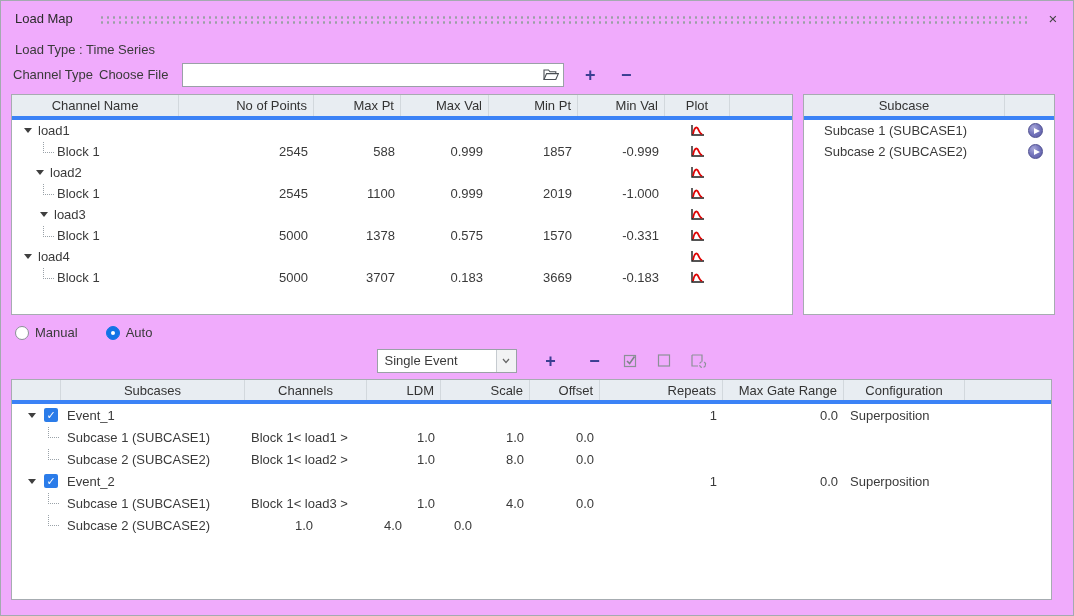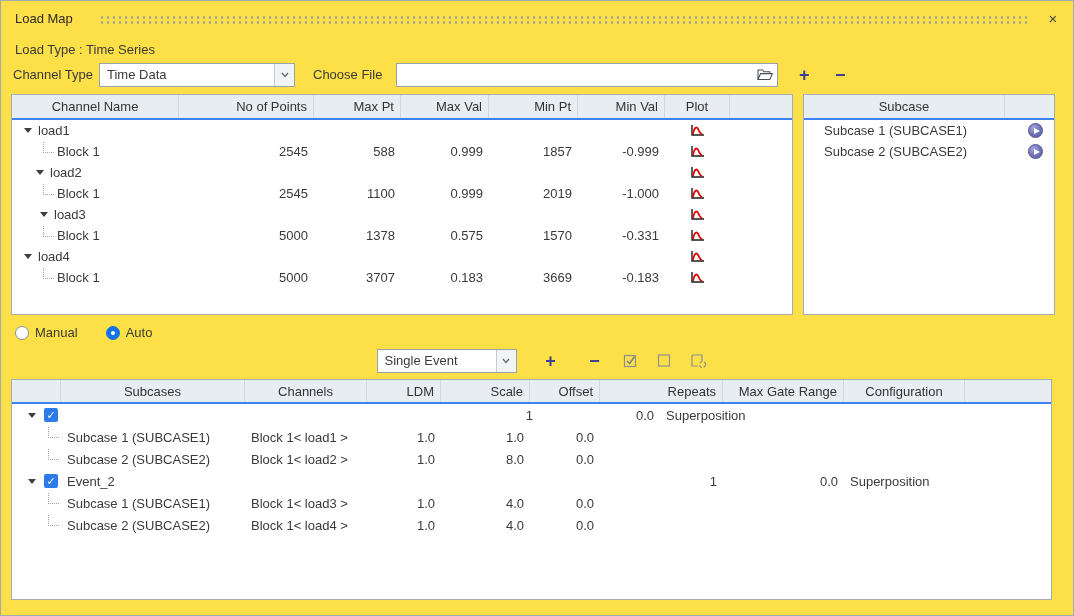--- a/index.html
+++ b/index.html
@@ -1,19 +1,19 @@
 <!DOCTYPE html>
 <html><head>
 <meta charset="utf-8">
 <style>
   * { margin:0; padding:0; box-sizing:border-box; }
   html,body { background:#dfe3e7; }
   body { font-family:"Liberation Sans","DejaVu Sans",sans-serif; color:#3a3a3a; }
 
-  .dialog { position:relative; width:1074px; height:616px; background:#fde047;
+  .dialog { position:relative; width:1074px; height:616px; background:#f0abfc;
             border:1px solid #a4aab0; overflow:hidden; }
 
   
   .titlebar { display:flex; align-items:center; height:34px; padding:0 10px 0 14px; }
   .title { font-size:13px; color:#2b2b2b; white-space:nowrap; }
   .drag-dots { flex:1; height:9px; margin:2px 16px 0 26px;
                background-image:radial-gradient(circle, #9aa0a5 1px, transparent 1.4px);
                background-size:6px 5px; background-position:0 0; }
   .close-x { width:20px; height:20px; display:flex; align-items:center; justify-content:center;
              font-size:15px; color:#444; cursor:default; }
@@ -30,21 +30,21 @@
   .file-box { display:flex; align-items:center; width:382px; height:24px; background:#fff;
               border:1px solid #9aa1a7; margin-left:8px; }
   .file-value { flex:1; font-size:13px; padding-left:6px; border:none; outline:none; background:transparent; }
   .file-folder { width:24px; display:flex; align-items:center; justify-content:center; }
   .icon-btn { font-size:18px; font-weight:700; color:#3b3e92; margin-left:16px; width:20px;
               text-align:center; line-height:20px; cursor:default; }
 
   
   .tables-row { display:flex; margin:7px 10px 0 10px; gap:10px; }
   .panel { background:#fff; border:1px solid #a6acb1; height:221px; overflow:hidden; }
-  .thead { display:flex; height:25px; background:#e8edf2; border-bottom:2px solid #3b82f6; }
+  .thead { display:flex; height:25px; background:#e8edf2; border-bottom:4px solid #3b82f6; }
   .hcell { font-size:13px; color:#333; display:flex; align-items:center;
            border-right:1px solid #d2d8dd; padding:0 6px; }
   .hcell.center { justify-content:center; }
   .hcell.right { justify-content:flex-end; }
   .hcell.last { border-right:none; }
   .trow { display:flex; height:21px; align-items:center; }
   .tcell { font-size:13px; height:100%; display:flex; align-items:center; padding:0 6px; }
   .tcell.num { justify-content:flex-end; }
 
   
@@ -102,28 +102,20 @@
   <div class="titlebar">
     <span class="title">Load Map</span>
     <span class="drag-dots"></span>
     <span class="close-x">×</span>
   </div>
 
   <div class="loadtype">Load Type : Time Series</div>
 
   <div class="controls">
     <span class="ctl-label">Channel Type</span>
-    <div class="dropdown channel-dd">
-      <span class="dd-value">Time Data</span>
-      <span class="dd-btn">
-        <svg width="8" height="6" viewBox="0 0 8 6">
-            <path d="M1 1 L4 4.5 L7 1" stroke="#666" fill="none" stroke-width="1.2"></path>
-          </svg>
-      </span>
-    </div>
     <span class="ctl-label">Choose File</span>
     <div class="file-box">
       <input class="file-value" value="" style="">
       <span class="file-folder">
         <svg width="16" height="13" viewBox="0 0 16 13" fill="none" stroke="#4a4f54" stroke-width="1.1">
           <path d="M1 11.5 V2 H5.5 L7 3.8 H12.8 V5.6"></path>
           <path d="M1 11.5 L3.6 5.6 H15.4 L12.8 11.5 Z"></path>
         </svg>
       </span>
     </div>
@@ -365,20 +357,21 @@
       <div class="hcell right e7">Max Gate Range</div>
       <div class="hcell center e8">Configuration</div>
       <div class="hcell last e9"></div>
     </div>
 
     <div class="erow">
       <div class="tcell e0">
         <span class="tri-down"></span>
         <span class="checkbox">✓</span>
       </div>
+      <div class="tcell e1">Event_1</div>
       <div class="tcell e2"></div>
       <div class="tcell num e3"></div>
       <div class="tcell num e4"></div>
       <div class="tcell num e5"></div>
       <div class="tcell num e6">1</div>
       <div class="tcell num e7">0.0</div>
       <div class="tcell e8">Superposition</div>
       <div class="tcell e9"></div>
     </div>
     <div class="erow">
@@ -437,21 +430,20 @@
       <div class="tcell num e6"></div>
       <div class="tcell num e7"></div>
       <div class="tcell e8"></div>
       <div class="tcell e9"></div>
     </div>
     <div class="erow">
       <div class="tcell e0" style="padding:0;">
           <span class="tree-l"></span>
         </div>
       <div class="tcell e1">Subcase 2 (SUBCASE2)</div>
-      <div class="tcell e2">Block 1&lt; load4 &gt;</div>
       <div class="tcell num e3">1.0</div>
       <div class="tcell num e4">4.0</div>
       <div class="tcell num e5">0.0</div>
       <div class="tcell num e6"></div>
       <div class="tcell num e7"></div>
       <div class="tcell e8"></div>
       <div class="tcell e9"></div>
     </div>
   </div>
 

